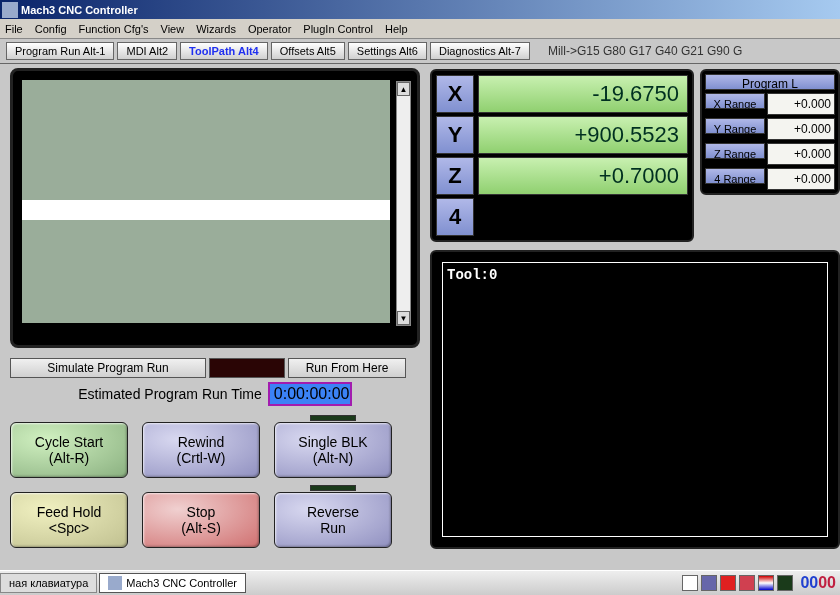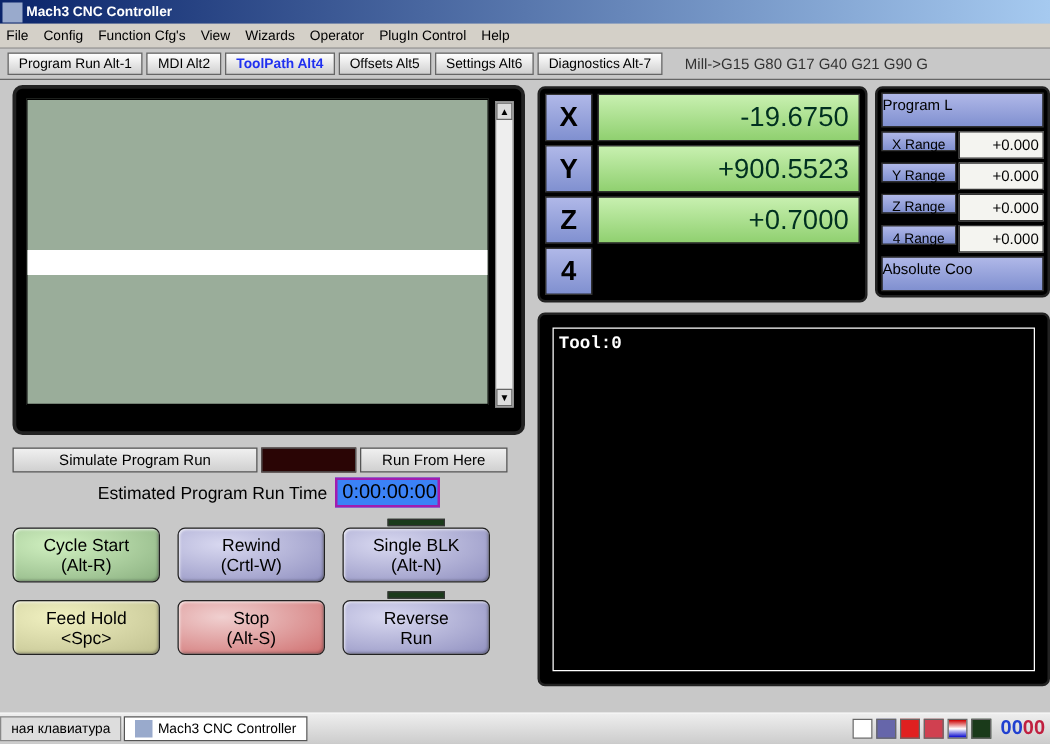--- a/index.html
+++ b/index.html
@@ -152,21 +152,21 @@
   text-align: right;
 }
 .btn-grid {
   margin-top: 16px;
   display: grid;
   grid-template-columns: repeat(3, 118px);
   gap: 14px;
   justify-content: start;
 }
 .big-btn {
-  height: 44px;
+  height: 56px;
   border: 1px solid #222;
   border-radius: 6px;
   font-size: 14px;
   display: flex;
   flex-direction: column;
   align-items: center;
   justify-content: center;
   text-align: center;
   cursor: pointer;
   position: relative;
@@ -236,22 +236,22 @@
   border: 2px solid #222;
   border-radius: 6px;
   padding: 3px;
   display: flex;
   flex-direction: column;
   gap: 3px;
 }
 .pl-header {
   background: linear-gradient(to bottom, #b0b8e8, #8090d0);
   border: 1px solid #333;
-  text-align: left;
-  height: 28px;
+  text-align: center;
+  height: 16px;
   font-size: 12px;
   line-height: 18px;
 }
 .pl-row {
   display: flex;
   gap: 2px;
 }
 .pl-label {
   background: linear-gradient(to bottom, #b0b8e8, #8090d0);
   border: 1px solid #333;
@@ -445,21 +445,20 @@
       <div class="pl-value">+0.000</div>
     </div>
     <div class="pl-row">
       <div class="pl-label">Z Range</div>
       <div class="pl-value">+0.000</div>
     </div>
     <div class="pl-row">
       <div class="pl-label">4 Range</div>
       <div class="pl-value">+0.000</div>
     </div>
-    <div class="pl-header">Absolute Coo</div>
   </div>
 
   <div class="code-box">
     <div class="code-inner">Tool:0</div>
   </div>
 </div>
 
 <div class="taskbar">
   <div class="task-btn">ная клавиатура</div>
   <div class="task-btn active">

